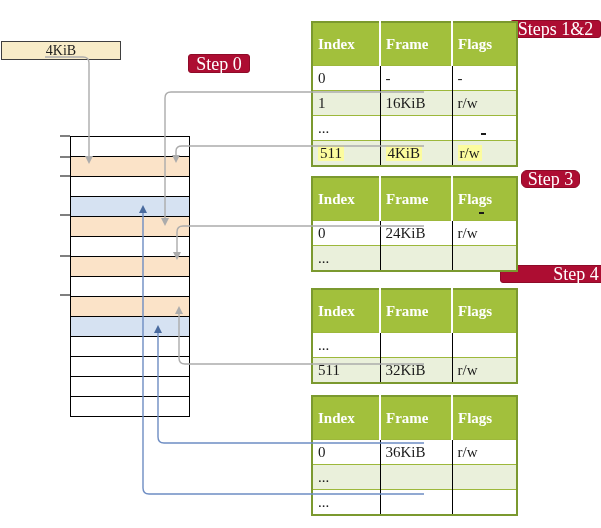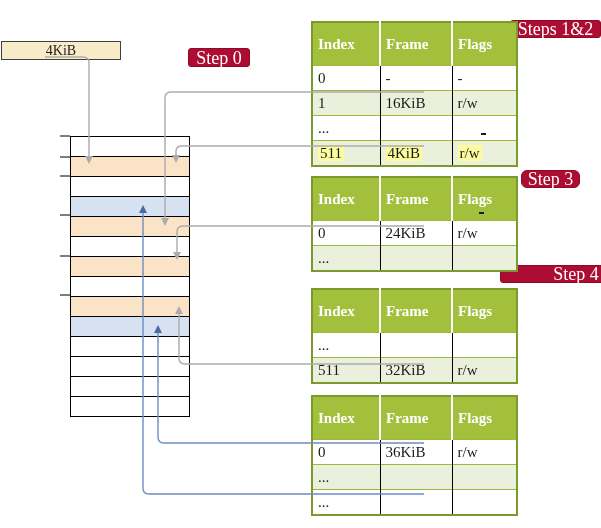--- a/index.html
+++ b/index.html
@@ -13,21 +13,21 @@
     background:#F8ECC8;border:1px solid #3f3f3f;
     display:flex;align-items:center;justify-content:center;
     font-size:14px;color:#1a1a1a;
   }
   
   .badge{
     position:absolute;background:#AD0D32;border:1px solid #8E0B28;border-radius:3px;
     color:#ffffff;font-size:18px;display:flex;align-items:center;justify-content:center;
     line-height:1;white-space:nowrap;
   }
-  #badge-step0 {left:188px;top:48px;width:60px;height:17px;}
+  #badge-step0 {left:188px;top:54px;width:60px;height:17px;}
   #badge-steps12{left:510px;top:20px;width:89px;height:16px;}
   #badge-step3 {left:521px;top:170px;width:57px;height:16px;border-radius:6px;}
   #badge-step4 {left:500px;top:265px;width:60px;height:16px;padding-left:45px;}
   
   #memstack{
     position:absolute;left:70px;top:136px;width:120px;height:281px;
     border:1px solid #000;box-sizing:border-box;
     display:flex;flex-direction:column;
   }
   .mrow{flex:1;border-bottom:1px solid #000;}

